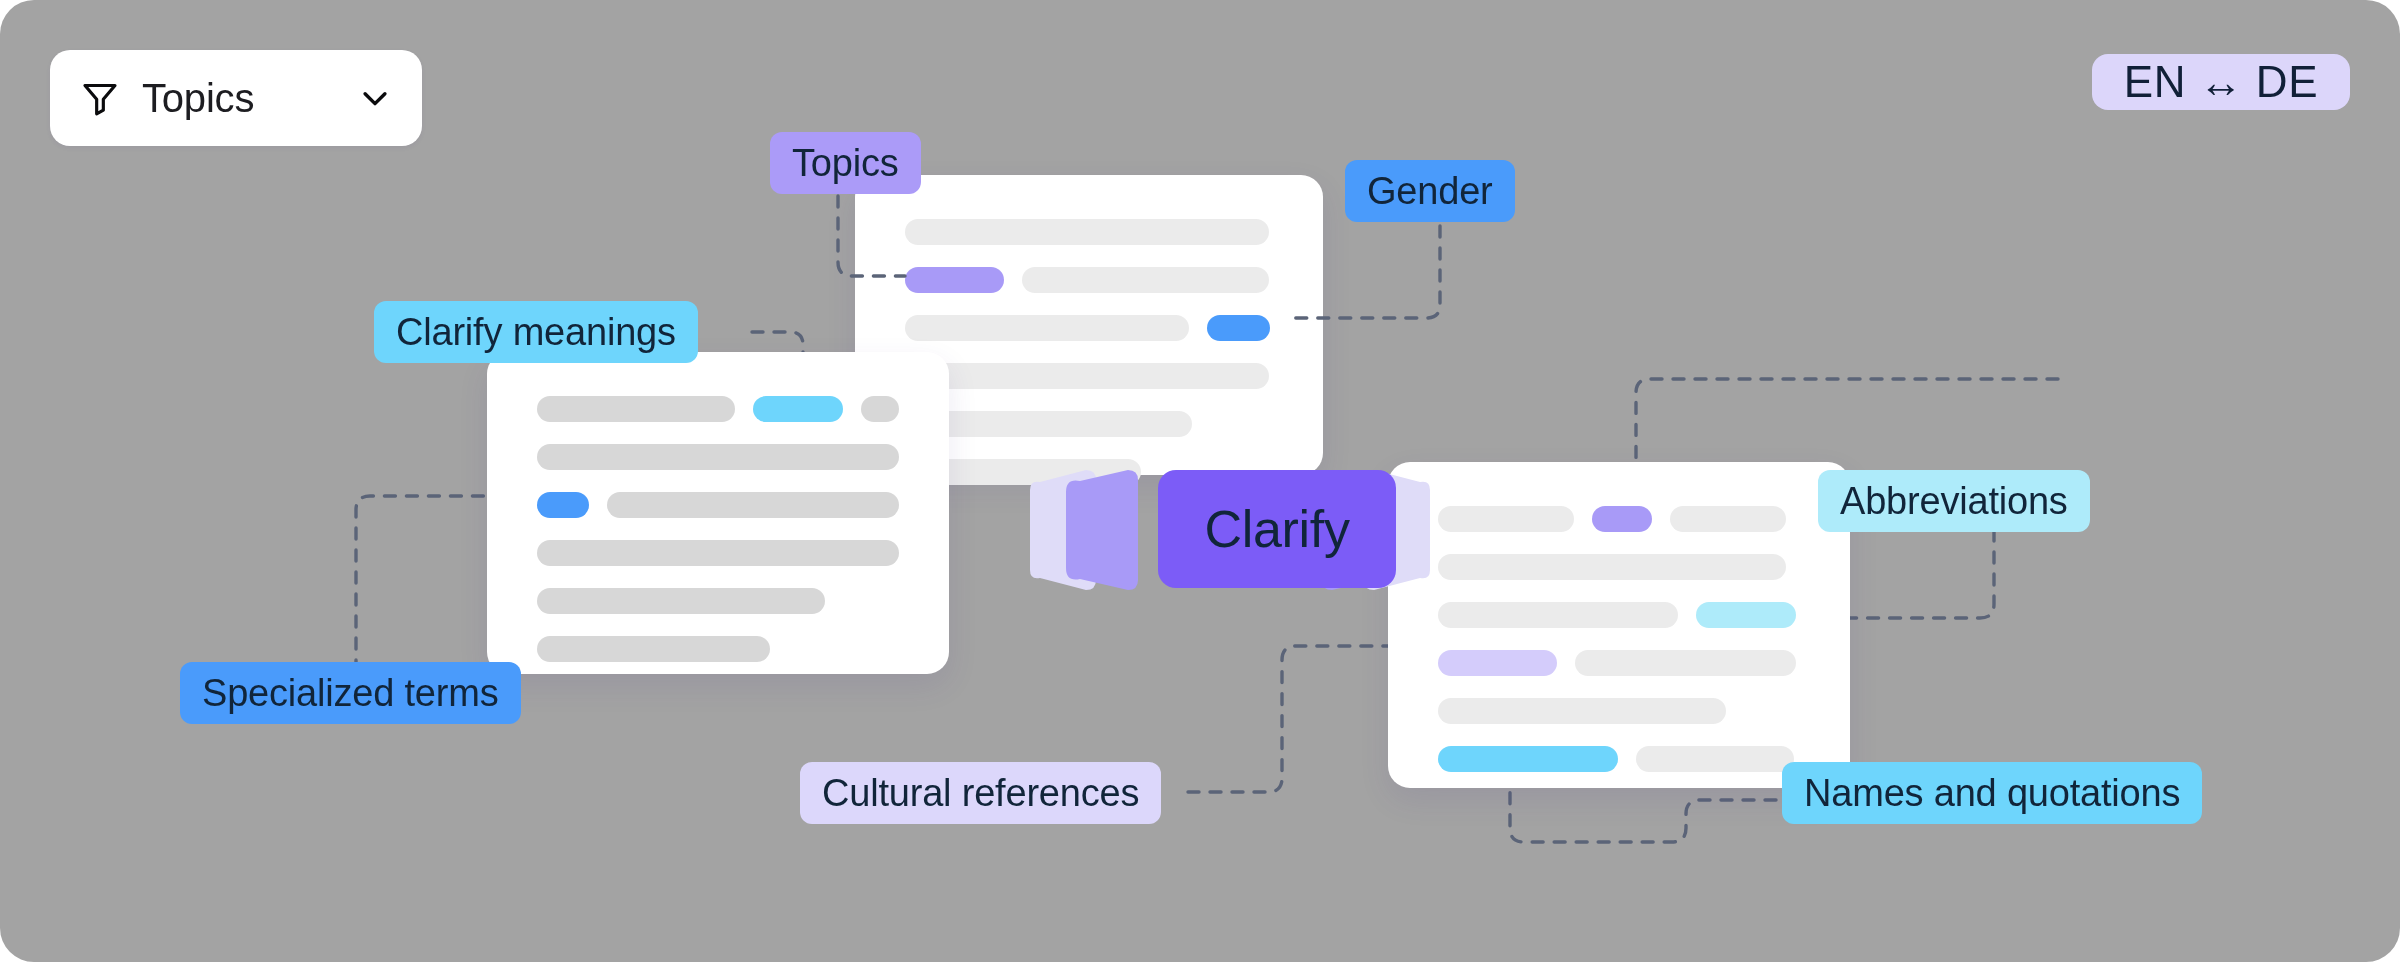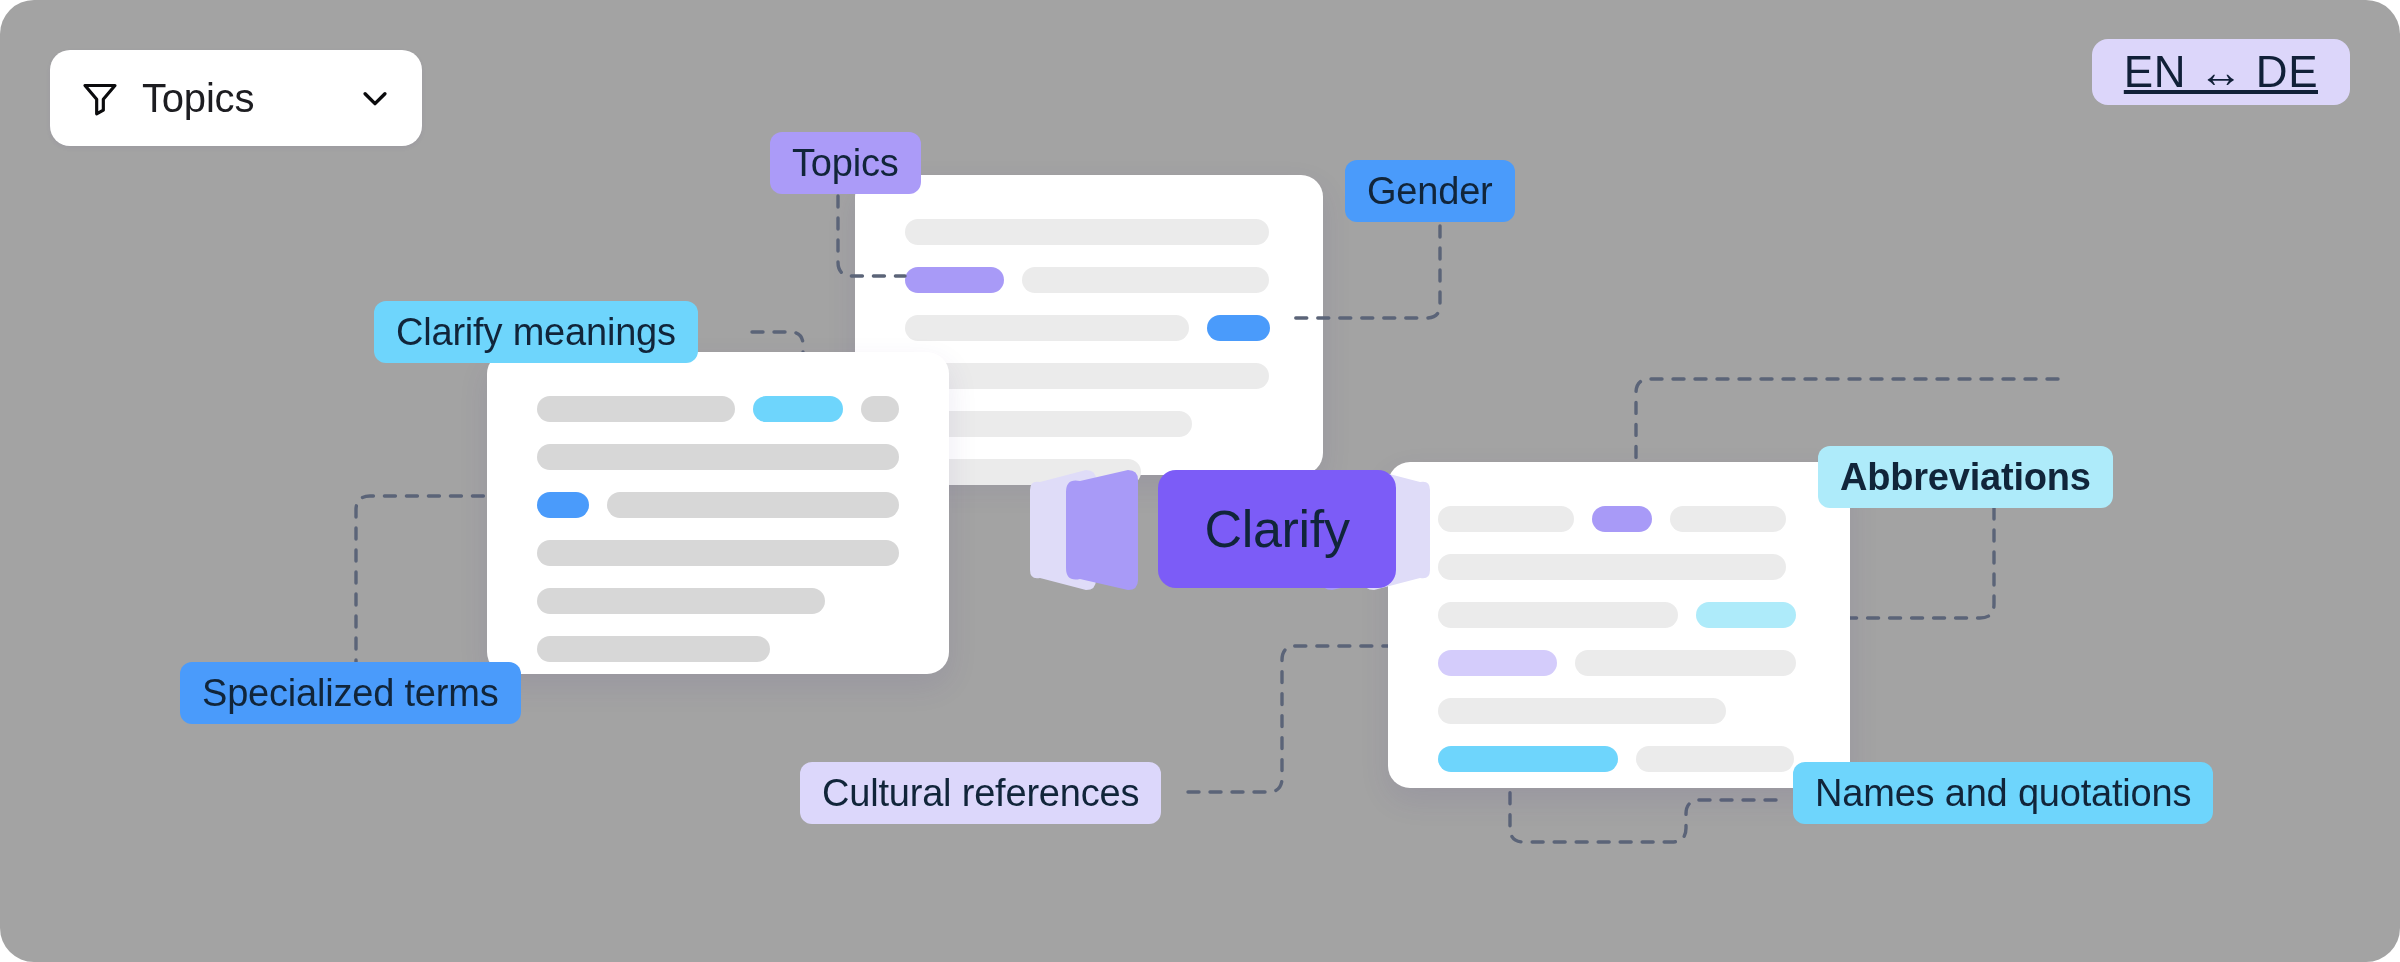--- a/index.html
+++ b/index.html
@@ -42,34 +42,33 @@
     color: #1d1d21;
     letter-spacing: -0.2px;
     flex: 1 1 auto;
   }
   #topics-btn .chev { width: 34px; height: 34px; flex: 0 0 34px; }
 
   
   #lang-badge {
     position: absolute;
     right: 50px;
-    top: 39px;
-    height: 66px;
+    top: 54px;
+    height: 56px;
     padding: 0 32px;
     background: #DCD6FA;
     border-radius: 16px;
     display: flex;
     align-items: center;
     justify-content: center;
     font-size: 44px;
     color: #112038;
     letter-spacing: 0.5px;
     white-space: nowrap;
     cursor: pointer;
-    text-decoration: underline;
   }
 
   
   .card {
     position: absolute;
     background: #FFFFFF;
     border-radius: 22px;
     box-shadow: 0 12px 30px rgba(70,50,140,0.10);
     padding: 44px 50px;
     box-sizing: border-box;
@@ -286,17 +285,17 @@
       <svg width="80" height="120" viewBox="0 0 80 120">
         <path d="M72 22 Q72 8 58 11 L10 0 Q0 0 0 10 L0 110 Q0 120 10 120 L58 109 Q72 112 72 98 Z" fill="#A89AF7"></path>
       </svg>
     </div>
     <div id="clarify-btn" style="background: rgb(124, 92, 247); color: rgb(17, 37, 58); margin-left: 43px;">Clarify</div>
   </div>
 
 <div class="pill" style="left: 770px; top: 132px; background: rgb(171, 155, 248); color: rgb(17, 37, 58);">Topics</div>
     <div class="pill" style="left: 1345px; top: 160px; background: rgb(74, 155, 251); color: rgb(17, 37, 58);">Gender</div>
     <div class="pill" style="left: 374px; top: 301px; background: rgb(110, 213, 252); color: rgb(17, 37, 58);">Clarify meanings</div>
-    <div class="pill" style="left: 1818px; top: 446px; background: rgb(174, 235, 250); color: rgb(17, 37, 58); font-weight: bold;">Abbreviations</div>
+    <div class="pill" style="left: 1818px; top: 470px; background: rgb(174, 235, 250); color: rgb(17, 37, 58);">Abbreviations</div>
     <div class="pill" style="left: 180px; top: 662px; background: rgb(74, 155, 251); color: rgb(17, 37, 58);">Specialized terms</div>
     <div class="pill" style="left: 800px; top: 762px; background: rgb(220, 215, 251); color: rgb(17, 37, 58);">Cultural references</div>
-    <div class="pill" style="left: 1782px; top: 762px; background: rgb(110, 213, 252); color: rgb(17, 37, 58); margin-left: 11px;">Names and quotations</div>
+    <div class="pill" style="left: 1782px; top: 762px; background: rgb(110, 213, 252); color: rgb(17, 37, 58);">Names and quotations</div>
   </div>
 
 </body></html>

